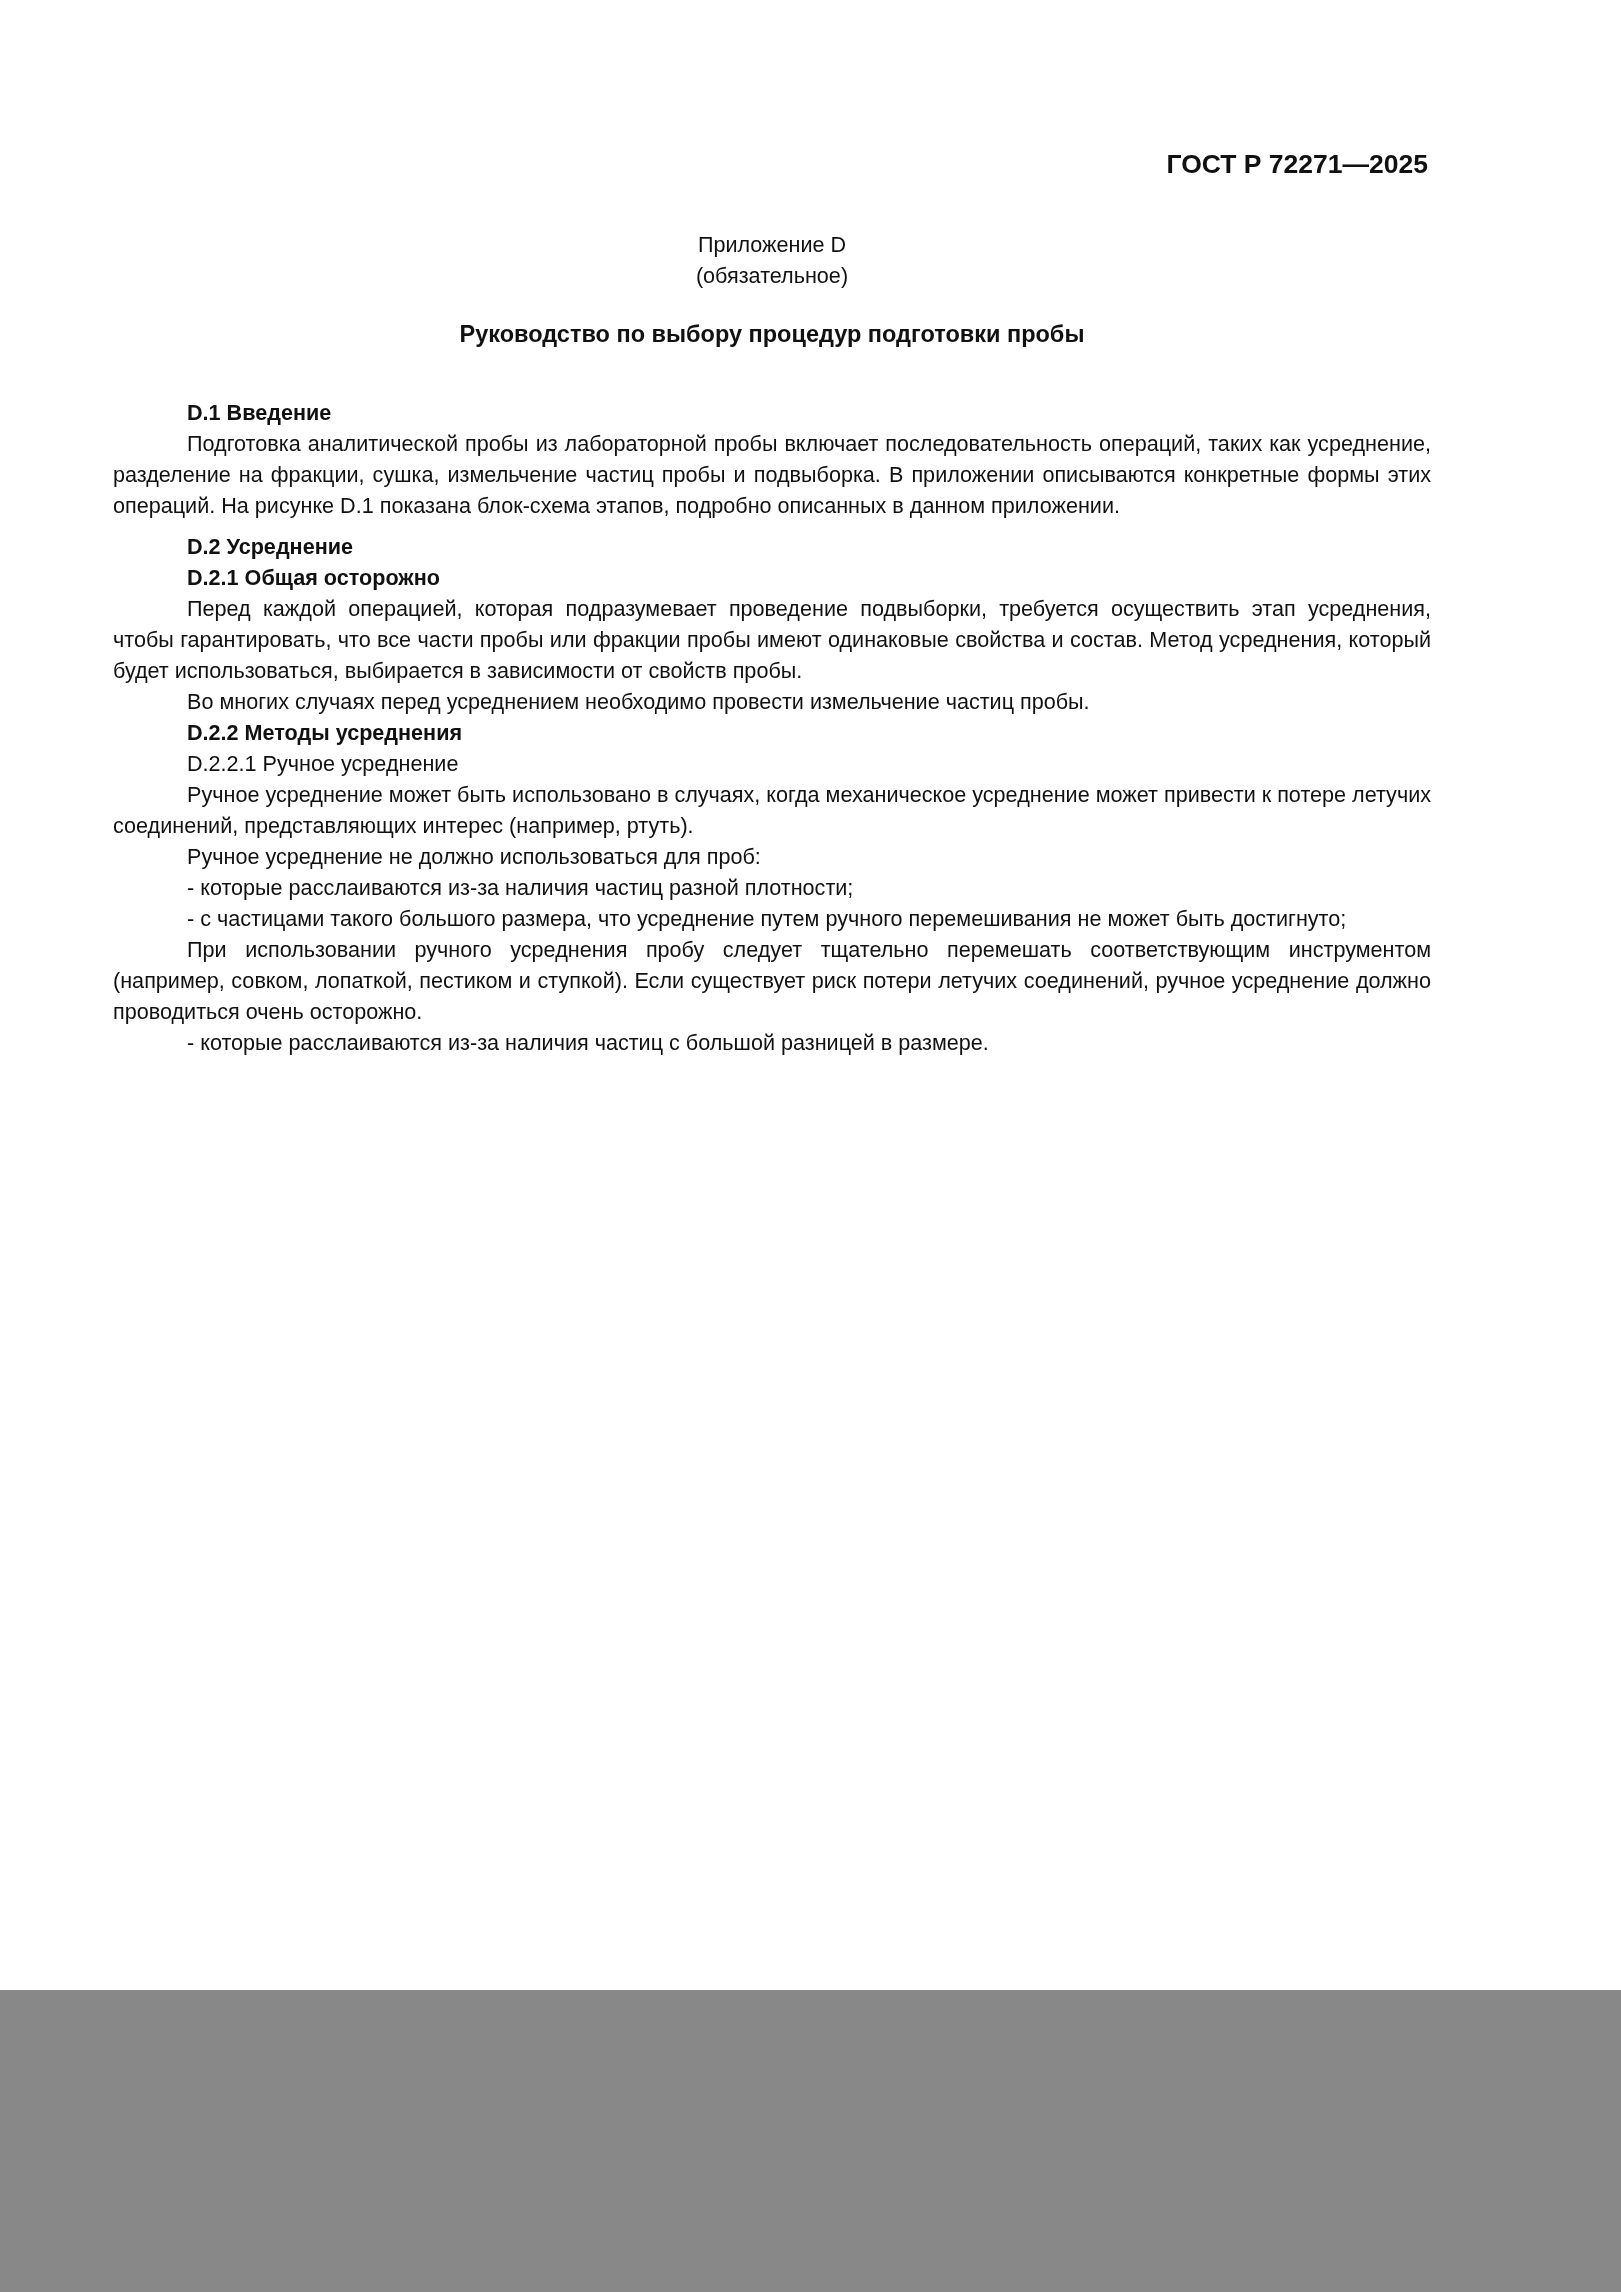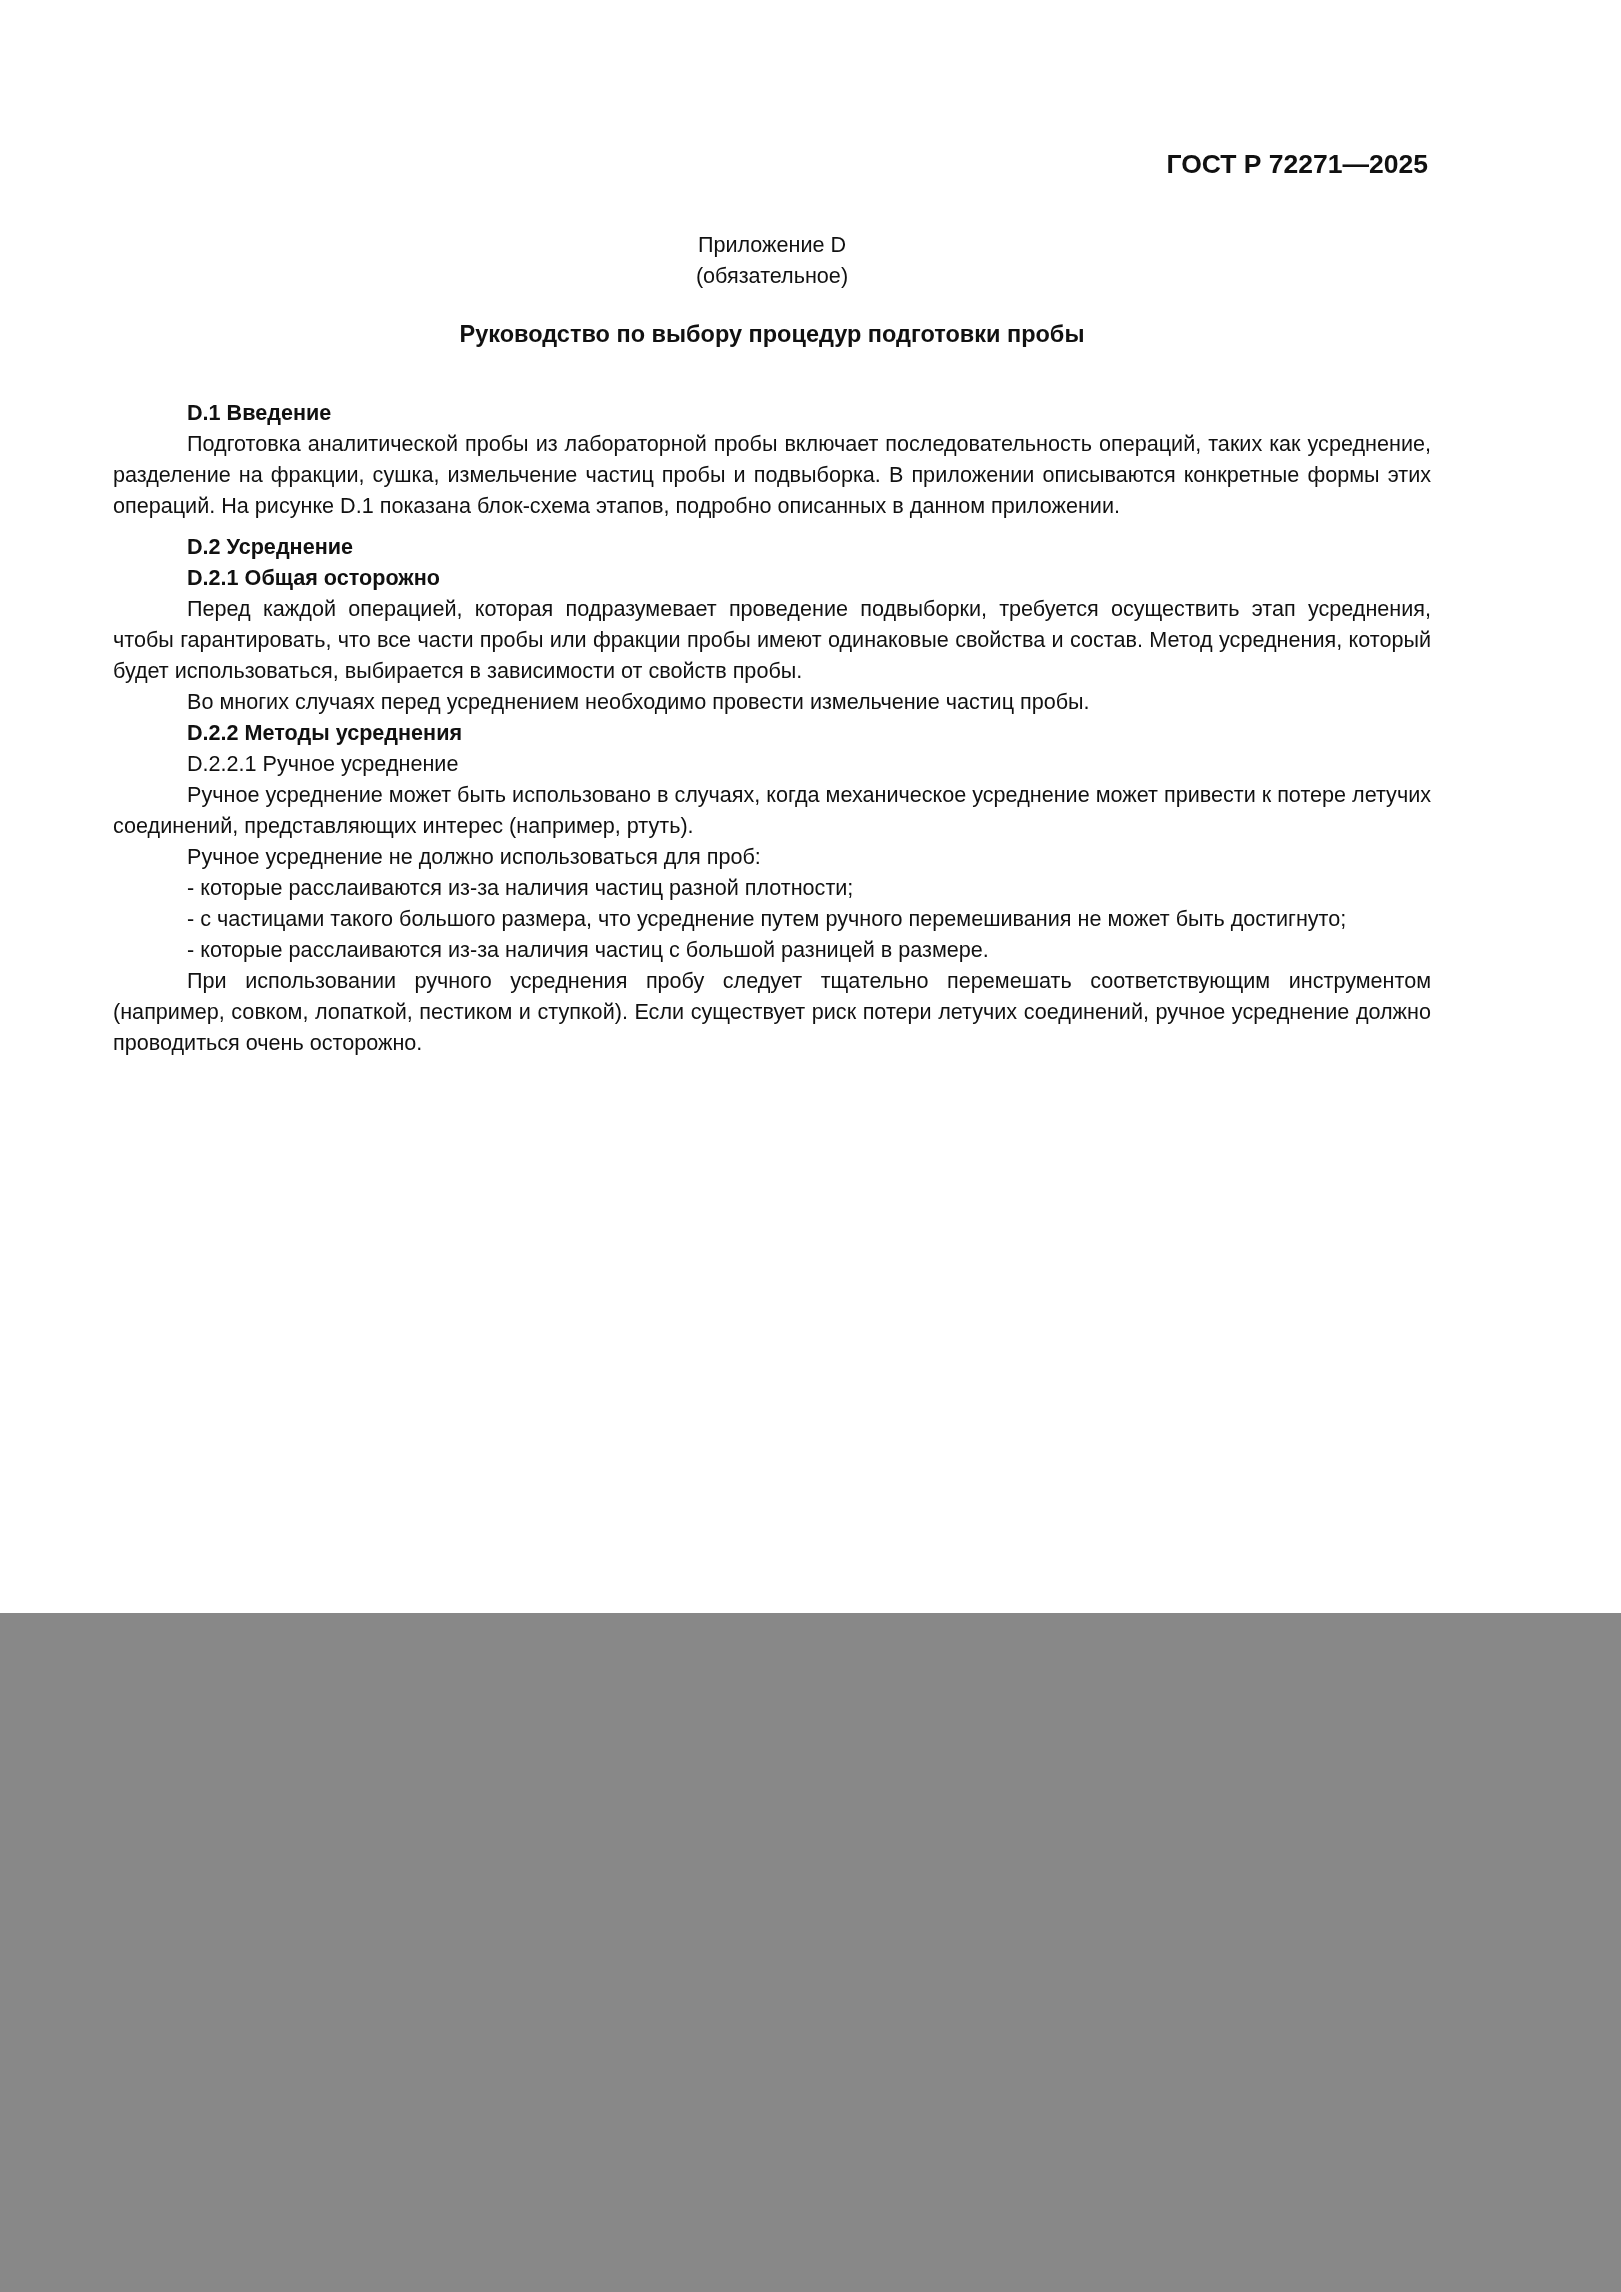--- a/index.html
+++ b/index.html
@@ -1,19 +1,19 @@
 <!DOCTYPE html>
 <html lang="ru"><head>
 <meta charset="utf-8">
 <style>
   html, body { margin: 0; padding: 0; background: #888; }
   .page {
     position: relative;
     width: 1621px;
-    height: 1613px;
+    height: 1990px;
     margin: 0 auto;
     background: #ffffff;
     color: #111111;
     font-family: "Liberation Sans", sans-serif;
   }
   .running-header {
     position: absolute;
     top: 149px;
     left: 113px;
     right: 193px;
@@ -87,21 +87,21 @@
     <p class="sec-heading gap-small">D.2 Усреднение</p>
     <p class="sec-heading">D.2.1 Общая осторожно</p>
     <p class="para">Перед каждой операцией, которая подразумевает проведение подвыборки, требуется осуществить этап ус­реднения, чтобы гарантировать, что все части пробы или фракции пробы имеют одинаковые свойства и состав. Метод усреднения, который будет использоваться, выбирается в зависимости от свойств пробы.</p>
     <p class="para">Во многих случаях перед усреднением необходимо провести измельчение частиц пробы.</p>
     <p class="sec-heading">D.2.2 Методы усреднения</p>
     <p class="para">D.2.2.1 Ручное усреднение</p>
     <p class="para">Ручное усреднение может быть использовано в случаях, когда механическое усреднение может привести к потере летучих соединений, представляющих интерес (например, ртуть).</p>
     <p class="para">Ручное усреднение не должно использоваться для проб:</p>
     <p class="para">- которые расслаиваются из-за наличия частиц разной плотности;</p>
     <p class="para">- с частицами такого большого размера, что усреднение путем ручного перемешивания не может быть до­стигнуто;</p>
+    <p class="para">При использовании ручного усреднения пробу следует тщательно перемешать соответствующим инструмен­том (например, совком, лопаткой, пестиком и ступкой). Если существует риск потери летучих соединений, ручное усреднение должно проводиться очень осторожно.</p>
     <p class="para">- которые расслаиваются из-за наличия частиц с большой разницей в размере.</p>
-    <p class="para">При использовании ручного усреднения пробу следует тщательно перемешать соответствующим инструмен­том (например, совком, лопаткой, пестиком и ступкой). Если существует риск потери летучих соединений, ручное усреднение должно проводиться очень осторожно.</p>
 
   </div>
 
   <div class="page-number">31</div>
 
 </div>
 
 
 </body></html>

